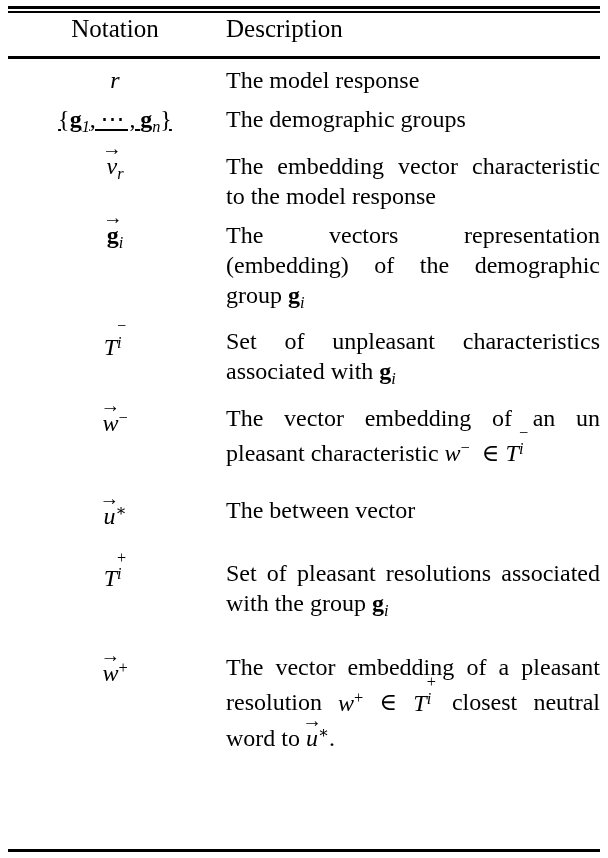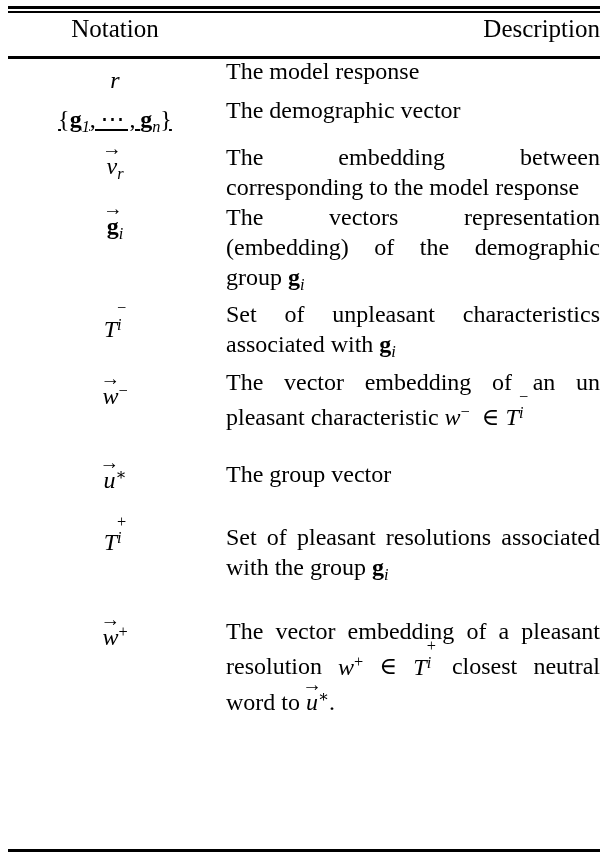--- a/index.html
+++ b/index.html
@@ -48,36 +48,37 @@
 
   thead th {
     font-weight: normal;
     font-size: 25px;
     line-height: 1;
     padding: 0;
     height: 56px;
     vertical-align: middle;
   }
   th.th-notation { text-align: center; }
-  th.th-desc     { text-align: right; padding-left: 4px; }
+  th.th-desc     { text-align: left; padding-left: 4px; }
 
   tbody td {
     padding: 0;
     vertical-align: top;
     font-size: 24px;
     line-height: 30px;
   }
   td.cell-notation {
     text-align: center;
     padding-top: 9px;
     white-space: nowrap;
   }
   td.cell-desc {
     text-align: justify;
     text-align-last: left;
+    padding-top: 9px;
     padding-left: 4px;
     padding-right: 0px;
     hyphens: manual;
   }
   tr.gap-above td { padding-top: 27px; }
 
   
   .math {
     font-family: "Liberation Serif", "DejaVu Serif", serif;
     font-style: italic;
@@ -176,28 +177,28 @@
         <td class="cell-notation">
           <span class="math">r</span>
         </td>
         <td class="cell-desc">The model response</td>
       </tr>
 
       <tr>
         <td class="cell-notation">
           <span class="math upright">{<span class="mbold">g</span><span class="sub">1</span>, ⋯ , <span class="mbold">g</span><span class="sub">n</span>}</span>
         </td>
-        <td class="cell-desc">The demographic vector</td>
+        <td class="cell-desc">The demographic groups</td>
       </tr>
 
       <tr>
         <td class="cell-notation">
           <span class="math"><span class="vec vec-narrow"><span class="vec-arrow">→</span>v</span><span class="sub">r</span></span>
         </td>
-        <td class="cell-desc">The embedding between corresponding to the model response</td>
+        <td class="cell-desc">The embedding vector characteristic to the model response</td>
       </tr>
 
       <tr>
         <td class="cell-notation">
           <span class="math"><span class="vec vec-narrow"><span class="vec-arrow">→</span><span class="mbold">g</span></span><span class="sub">i</span></span>
         </td>
         <td class="cell-desc">The vectors representation (embedding) of the demographic group <span class="math upright"><span class="mbold">g</span><span class="sub">i</span></span></td>
       </tr>
 
 
@@ -212,21 +213,21 @@
         <td class="cell-notation">
           <span class="math"><span class="vec"><span class="vec-arrow">→</span>w</span><span class="sup">−</span></span>
         </td>
         <td class="cell-desc">The vector embedding of an un​pleasant characteristic <span class="inline-math">w<span class="sup">−</span></span> &nbsp;<span class="op">∈</span> <span class="inline-math">T<span class="subsup"><span class="s-top">−</span><span class="s-bot">i</span></span></span></td>
       </tr>
 
       <tr class="gap-above">
         <td class="cell-notation">
           <span class="math"><span class="vec"><span class="vec-arrow">→</span>u</span><span class="sup">∗</span></span>
         </td>
-        <td class="cell-desc">The group vector</td>
+        <td class="cell-desc">The between vector</td>
       </tr>
 
       <tr class="gap-above">
         <td class="cell-notation">
           <span class="math">T<span class="subsup"><span class="s-top">+</span><span class="s-bot">i</span></span></span>
         </td>
         <td class="cell-desc">Set of pleasant resolutions associated with the group <span class="math upright"><span class="mbold">g</span><span class="sub">i</span></span></td>
       </tr>
 
       <tr class="gap-above">

